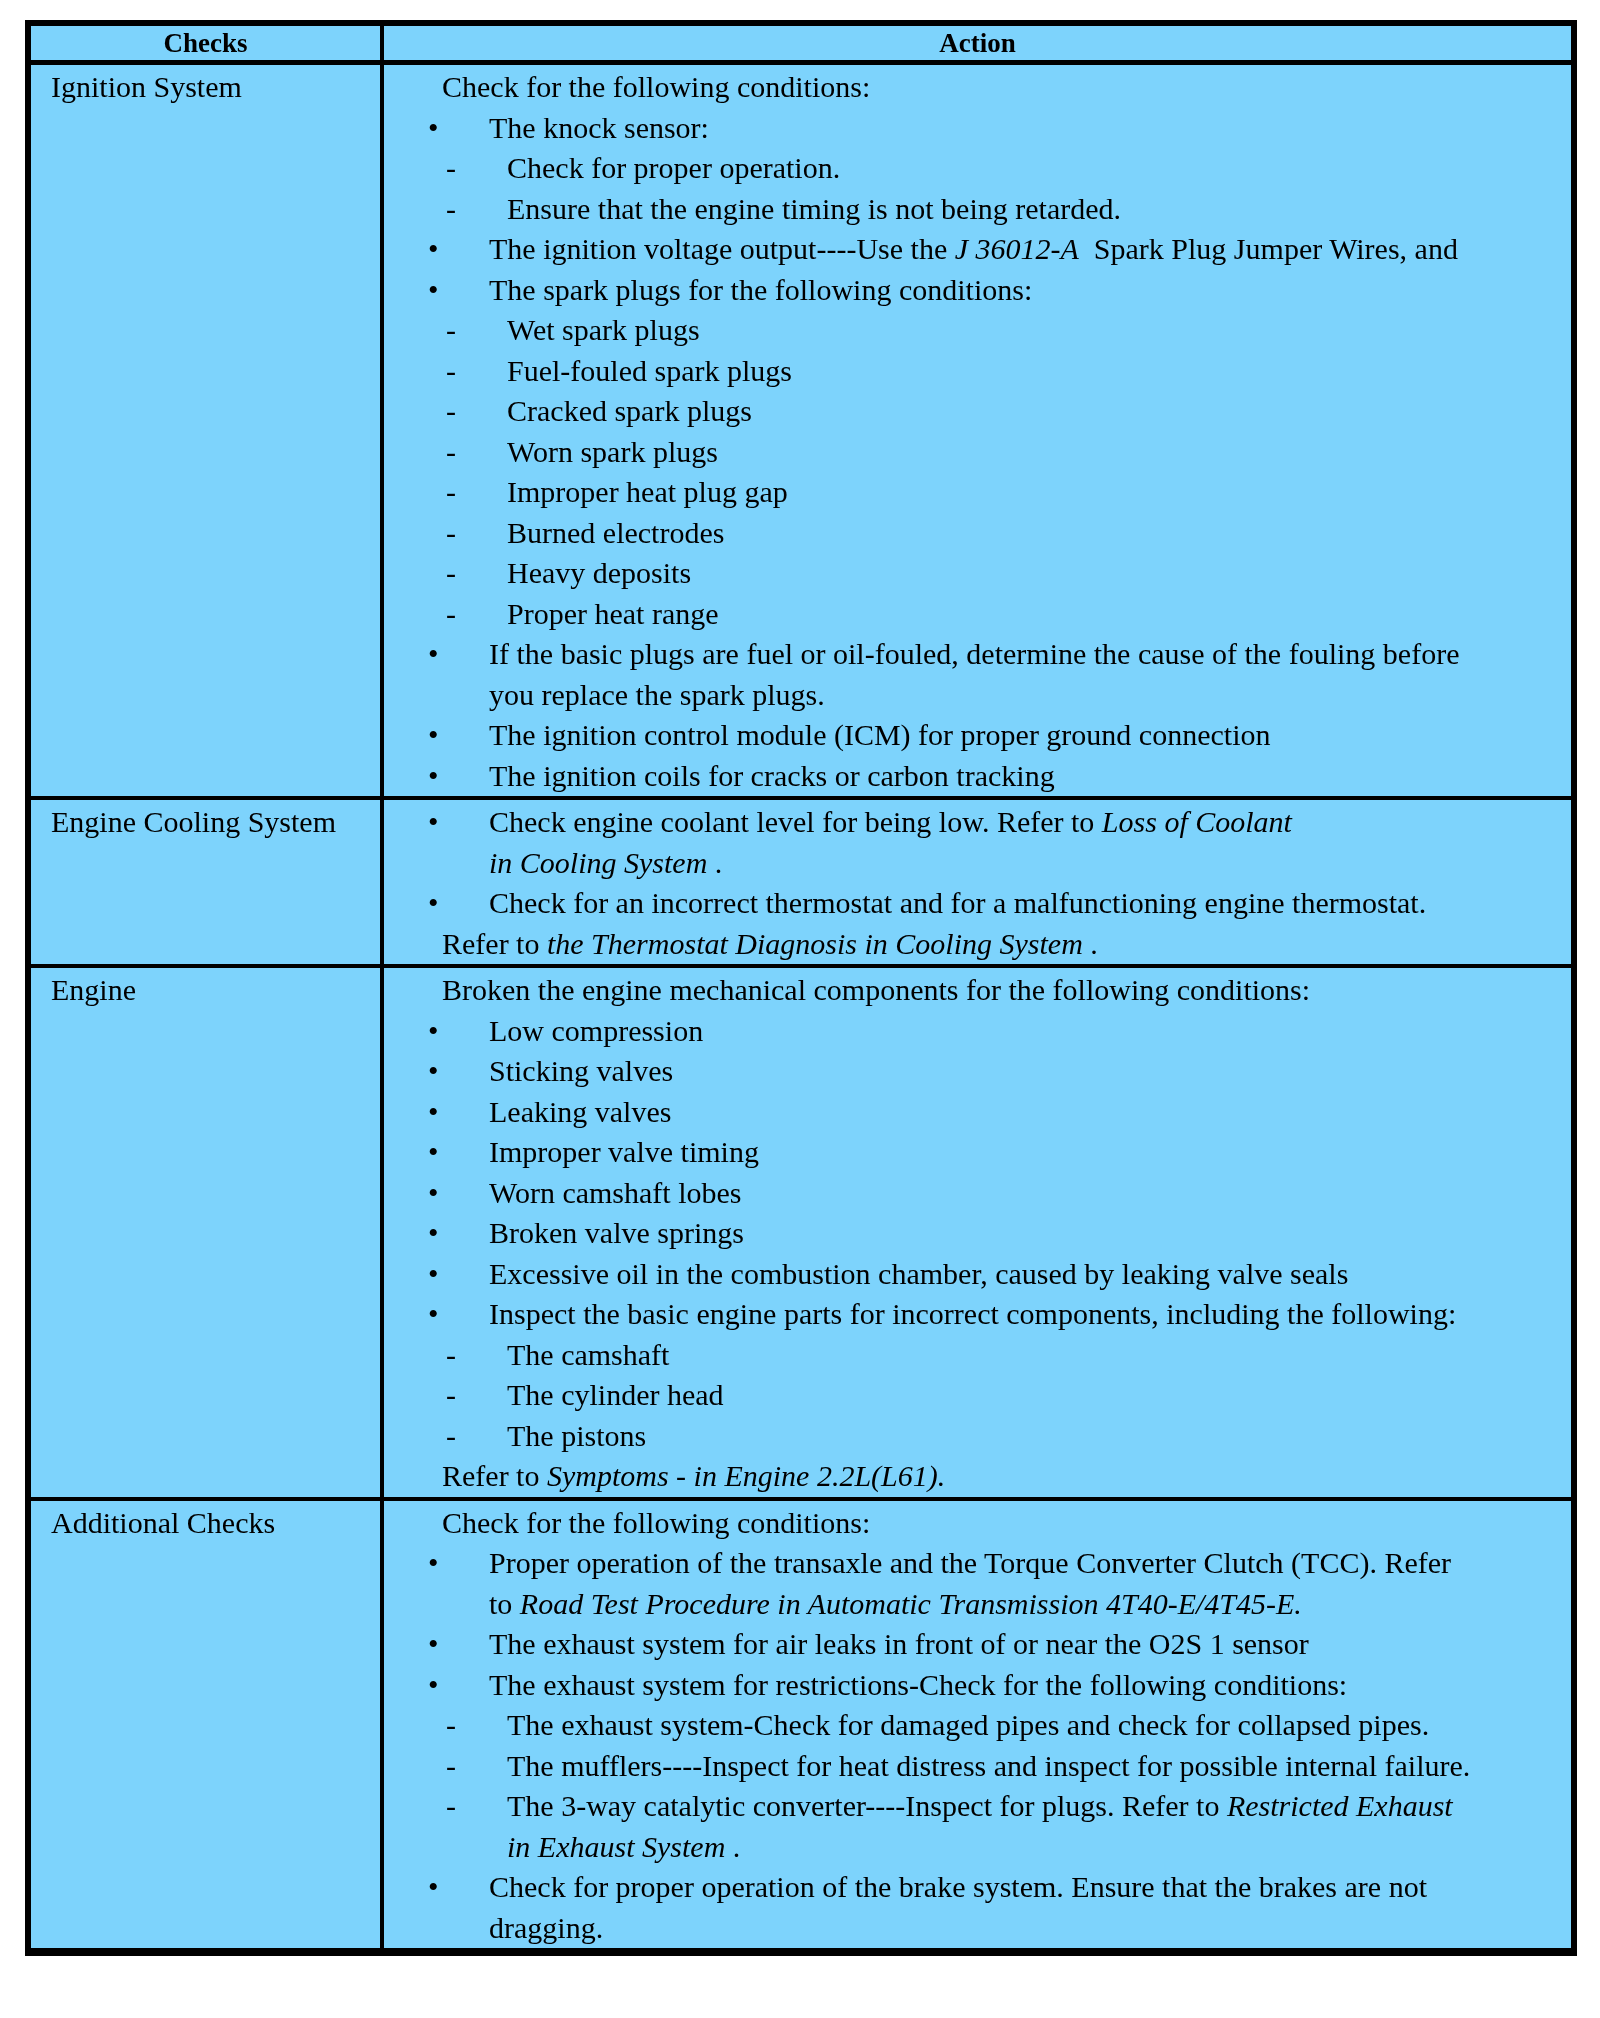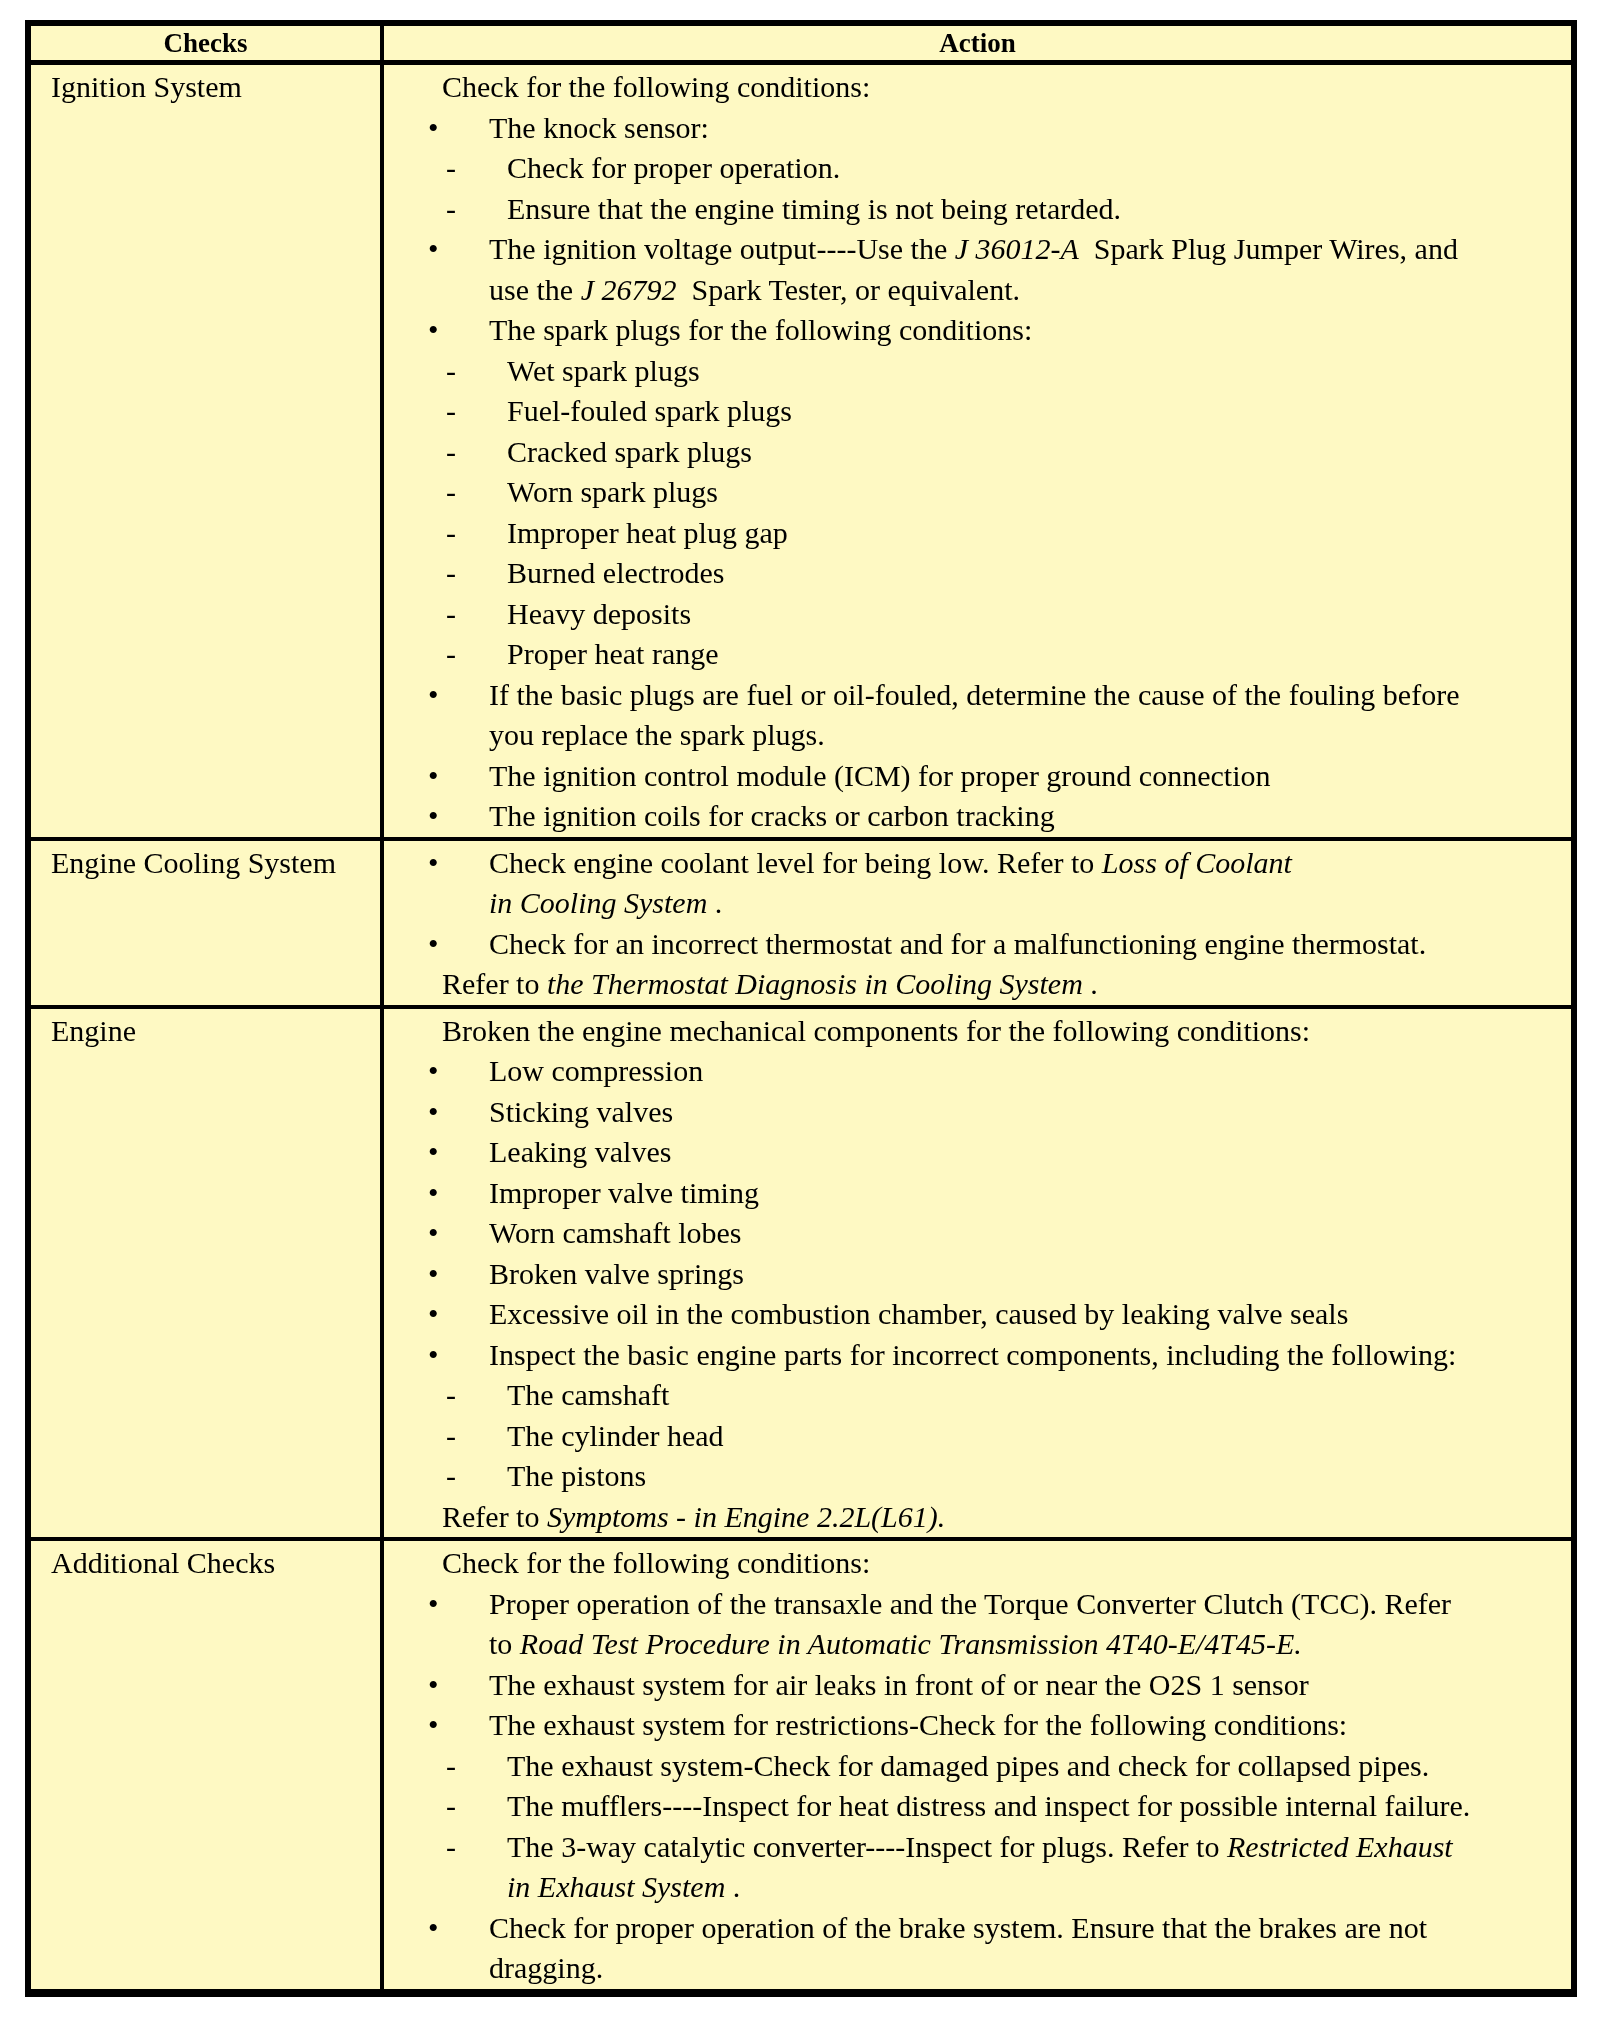--- a/index.html
+++ b/index.html
@@ -15,21 +15,21 @@
   .page {
     position: absolute;
     left: 25px;
     top: 20px;
   }
   .tbl {
     box-sizing: border-box;
     width: 1552px;
     border: 6px solid #000000;
     border-bottom-width: 8px;
-    background: #fef9c3;
+    background: #7dd3fc;
   }
   .thead {
     display: flex;
     border-bottom: 5px solid #000000;
     font-weight: bold;
     font-size: 27px;
     line-height: 34px;
     height: 34px;
   }
   .th { text-align: center; box-sizing: border-box; }
@@ -87,21 +87,20 @@
             <div class="item dash">
               <span class="marker">-</span>
               <div class="content">
                 <div class="line"><span class="seg">Ensure that the engine timing is not being retarded.</span></div>
               </div>
             </div>
             <div class="item bullet">
               <span class="marker">•</span>
               <div class="content">
                 <div class="line"><span class="seg">The ignition voltage output----Use the </span><span class="seg it">J 36012-A</span><span class="seg">  Spark Plug Jumper Wires, and</span></div>
-                <div class="line"><span class="seg">use the </span><span class="seg it">J 26792</span><span class="seg">  Spark Tester, or equivalent.</span></div>
               </div>
             </div>
             <div class="item bullet">
               <span class="marker">•</span>
               <div class="content">
                 <div class="line"><span class="seg">The spark plugs for the following conditions:</span></div>
               </div>
             </div>
             <div class="item dash">
               <span class="marker">-</span>

